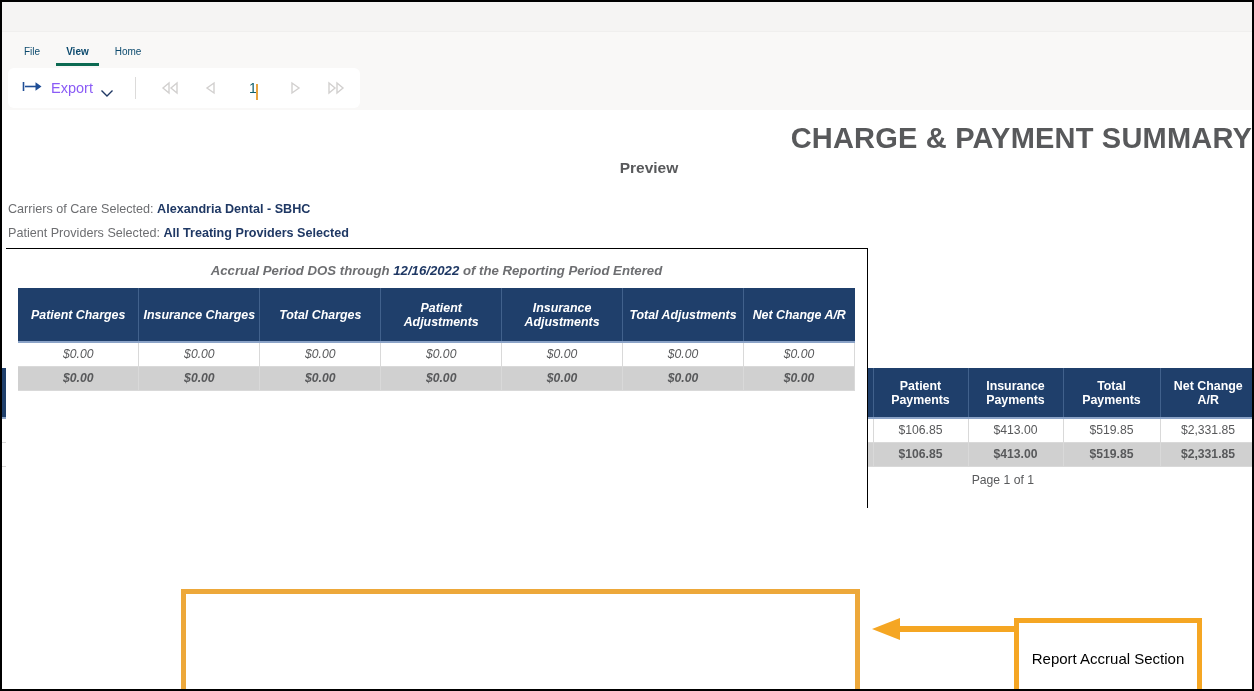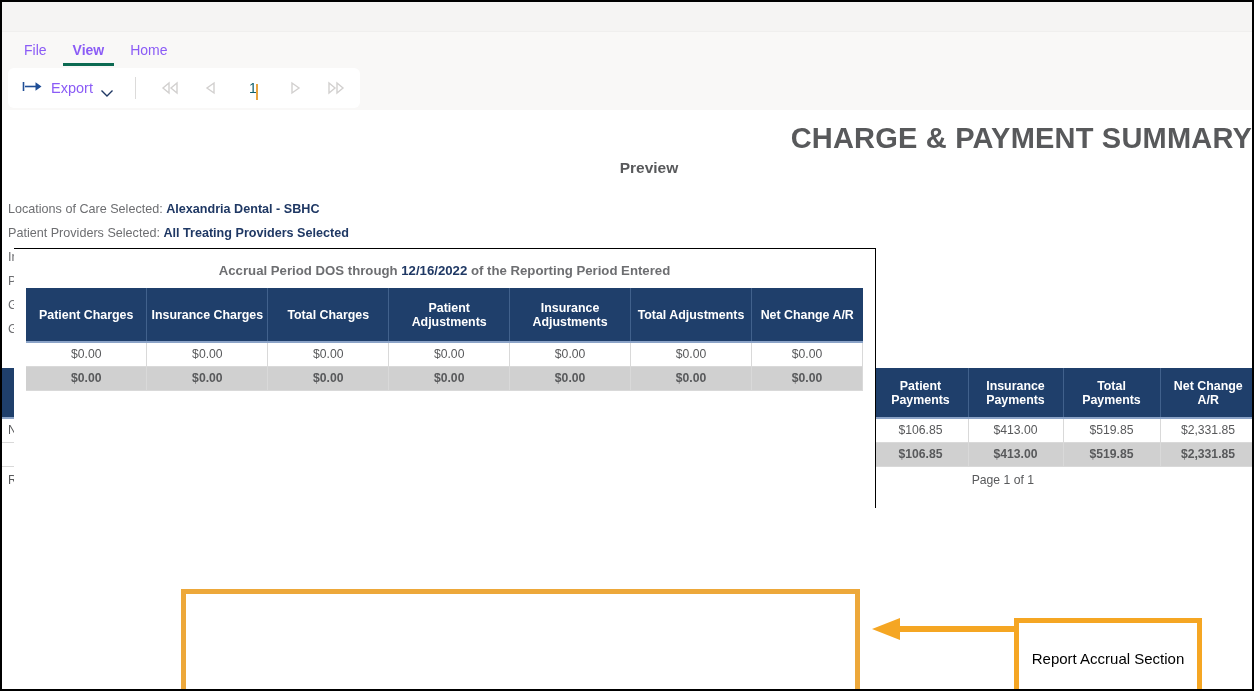--- a/index.html
+++ b/index.html
@@ -26,22 +26,22 @@
   
   .ribbon-tabs {
     height: 34px;
     background: #f9f8f7;
     display: flex;
     align-items: flex-end;
     padding-left: 12px;
     gap: 6px;
   }
   .ribbon-tab {
-    font-size: 14px;
-    color: #8b5cf6;
+    font-size: 10px;
+    color: #0c4a6e;
     padding: 3px 10px 6px 10px;
     border-bottom: 3px solid transparent;
     cursor: pointer;
     line-height: 1;
   }
   .ribbon-tab.active {
     font-weight: bold;
     border-bottom-color: #0c6a52;
   }
 
@@ -190,26 +190,27 @@
     justify-content: space-between;
     font-size: 12.2px;
     color: #58595b;
     padding: 6px 6px 0 6px;
   }
   .footer-page { padding-right: 212px; }
 
   
   .page2 {
     position: absolute;
-    left: 12px; top: 138px;
+    left: 4px; top: 138px;
     width: 862px;
     border-top: 1.5px solid #000000;
     border-right: 1.5px solid #000000;
     height: 260px;
     background: #ffffff;
+    font-style: italic;
   }
   .accrual-title {
     text-align: center;
     font-size: 13.2px;
     font-weight: bold;
     color: #6d6e71;
     padding-top: 14px;
   }
   .accrual-date { color: #1f3864; }
   .accrual-wrap {
@@ -310,21 +311,21 @@
     </div>
   </div>
 
   <div class="report">
 
     <div class="rpt-title">CHARGE &amp; PAYMENT SUMMARY</div>
     <div class="rpt-sub">Preview</div>
 
     <div class="criteria">
       <div class="crit-row">
-        <span>Locations of Care Selected:</span>
+        <span>Carriers of Care Selected:</span>
         <span class="crit-val">Alexandria Dental - SBHC</span>
       </div>
       <div class="crit-row">
         <span>Patient Providers Selected:</span>
         <span class="crit-val">All Treating Providers Selected</span>
       </div>
       <div class="crit-row">
         <span>Insurance Carriers Selected:</span>
         <span class="crit-val">All Insurance Carriers Selected</span>
       </div>

